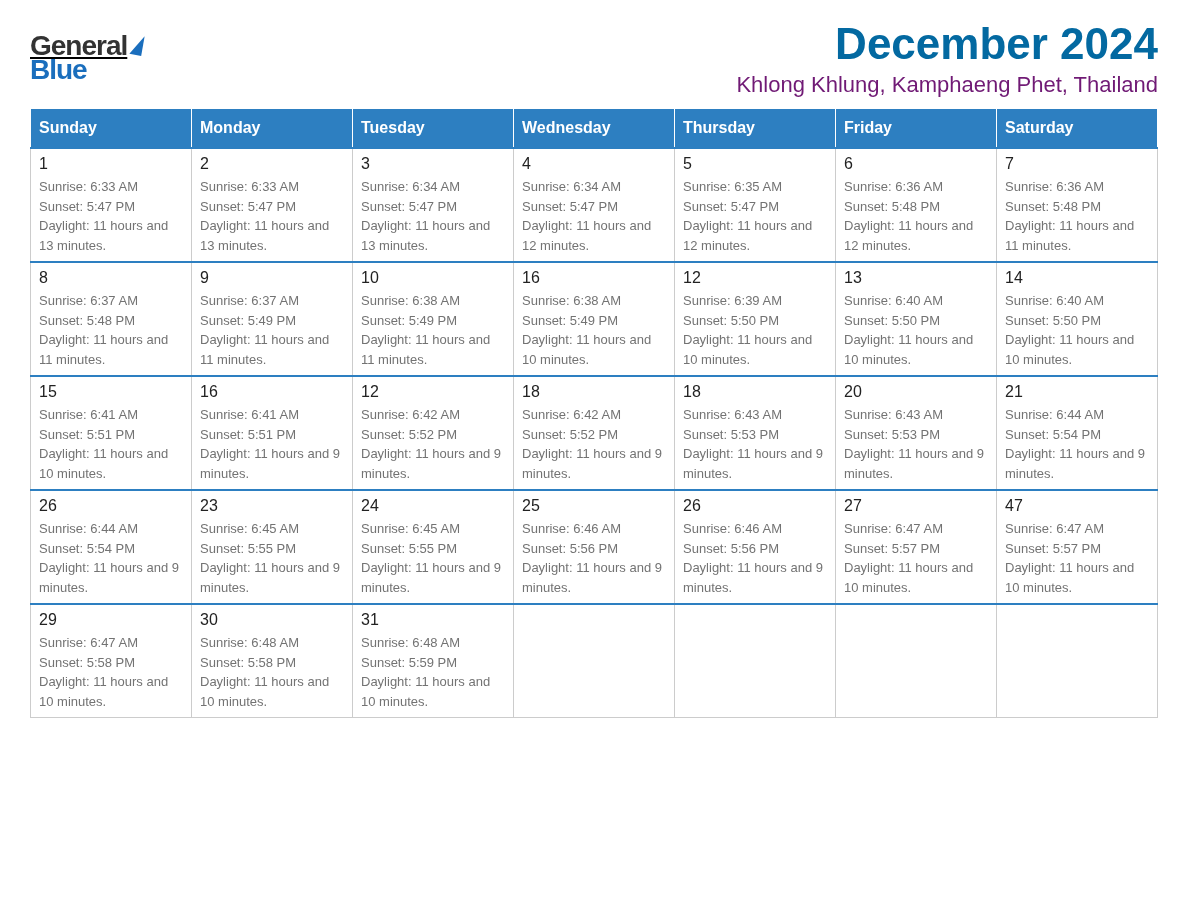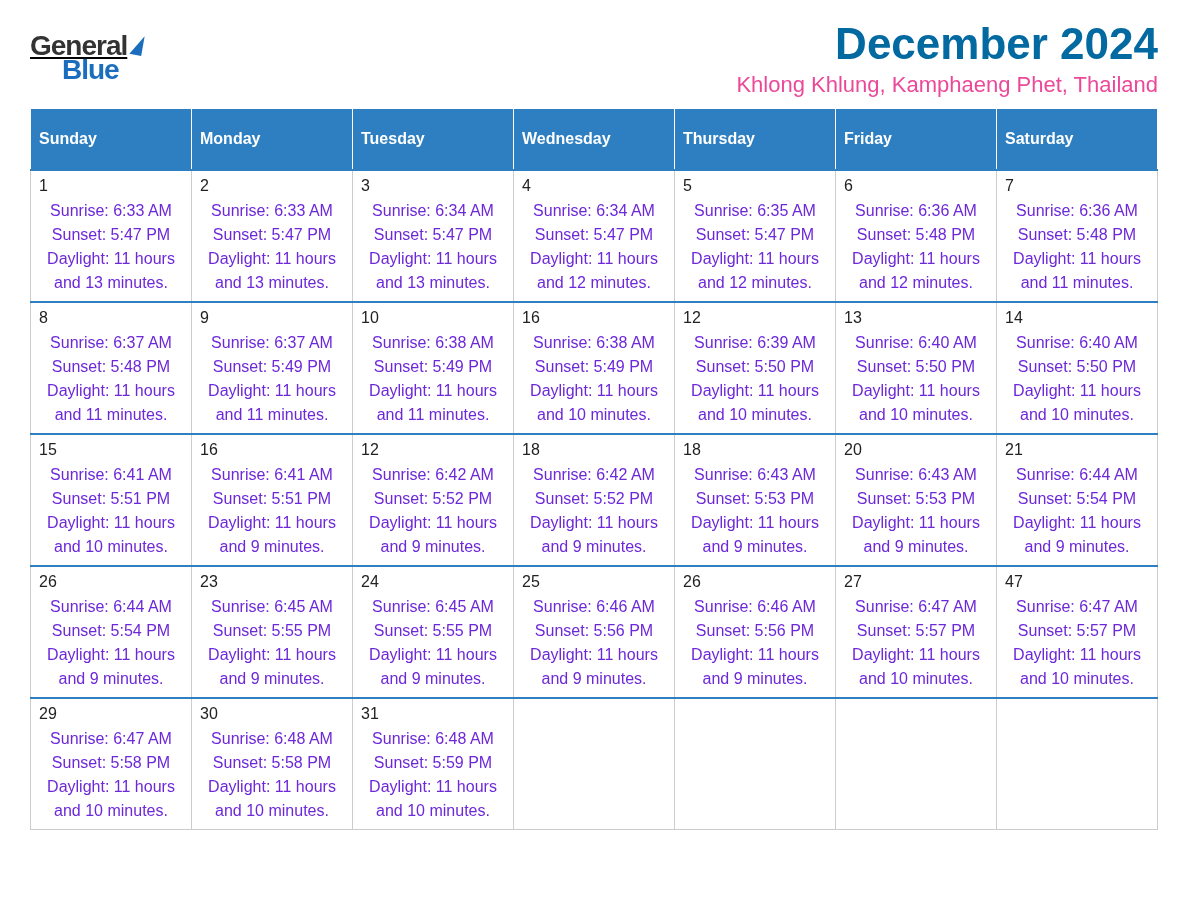--- a/index.html
+++ b/index.html
@@ -27,47 +27,46 @@
       font-weight: bold;
       color: #333;
       letter-spacing: -1px;
     }
     .logo-blue {
       font-size: 28px;
       font-weight: bold;
       color: #1a6ebd;
       letter-spacing: -1px;
       margin-top: -8px;
-      margin-left: 32px;
     }
     .title-area {
       text-align: right;
     }
     .month-title {
       font-size: 44px;
       font-weight: bold;
       color: #0369a1;
       line-height: 1.1;
     }
     .location-title {
       font-size: 22px;
-      color: #ec4899;
+      color: #701a75;
       margin-top: 4px;
     }
     .calendar {
       width: 100%;
       border-collapse: collapse;
       margin-top: 10px;
     }
     .calendar th {
       background-color: #2d7fc1;
       color: #fff;
       font-size: 16px;
       font-weight: bold;
-      padding: 21px 8px;
+      padding: 10px 8px;
       text-align: left;
       border: 1px solid #fff;
     }
     .calendar td {
       border: 1px solid #ccc;
       vertical-align: top;
       padding: 6px 8px;
       width: 14.28%;
       font-size: 12.5px;
       color: #333;
@@ -77,24 +76,23 @@
       border-top: 2px solid #2d7fc1;
     }
     .day-number {
       font-size: 16px;
       font-weight: normal;
       color: #222;
       display: block;
       margin-bottom: 4px;
     }
     .day-info {
-      font-size: 16px;
-      color: #6d28d9;
+      font-size: 13px;
+      color: #737373;
       line-height: 1.5;
-      text-align: center;
     }
     .empty-cell {
       background: #fff;
     }
   </style>
 </head>
 <body>
 
 <div class="header-area">
   <div class="logo">

